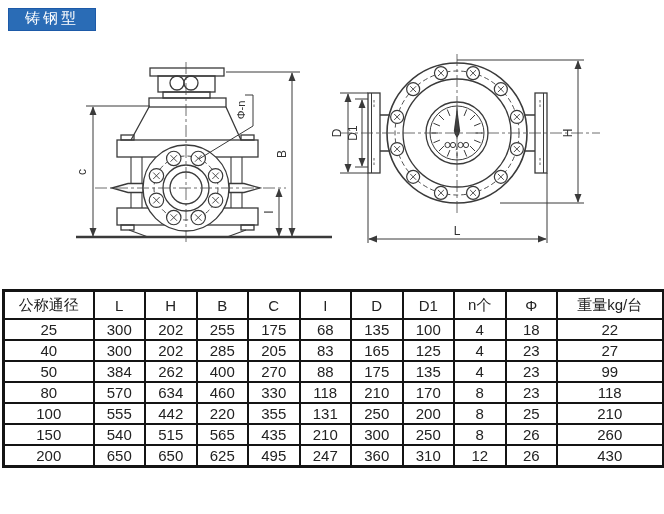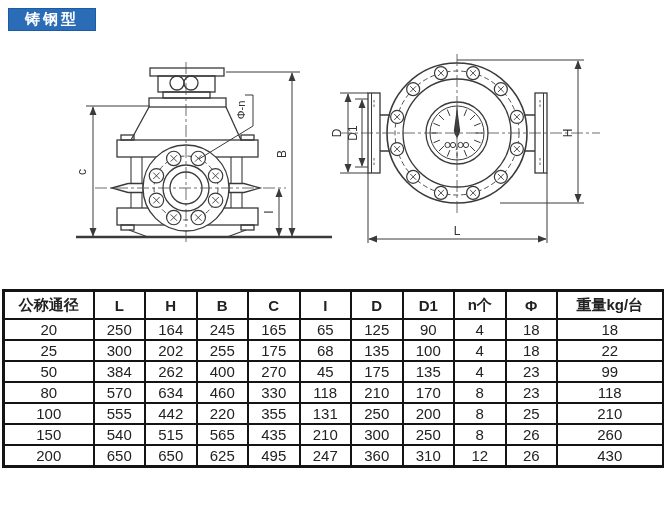--- a/index.html
+++ b/index.html
@@ -4,37 +4,37 @@
 <style>
   html,body{margin:0;padding:0;}
   body{
     width:664px;height:514px;position:relative;overflow:hidden;
     background:#ffffff;
     font-family:"Liberation Sans","DejaVu Sans",sans-serif;
   }
   .type-badge{
     position:absolute;left:8px;top:8px;width:88px;height:23px;
     background:#2a6cb6;border:1px solid #1d5aa8;box-sizing:border-box;
-    color:#ffffff;font-size:15px;font-weight:bold;letter-spacing:3px;
-    display:flex;align-items:center;justify-content:center;
+    color:#ffffff;font-size:15px;font-weight:normal;letter-spacing:3px;
+    display:flex;justify-content:center;
   }
   .drawing-area{position:absolute;left:0;top:36px;width:664px;height:216px;}
   svg text{font-family:"Liberation Sans","DejaVu Sans",sans-serif;fill:#333;}
   .dim-label{font-size:12px;}
   .note-label{font-size:11px;}
   table.spec-table{
     position:absolute;left:2px;top:289px;width:660px;
     border-collapse:collapse;table-layout:fixed;
     border:3px solid #141414;
   }
   .spec-table th,.spec-table td{
     border:2px solid #141414;text-align:center;vertical-align:middle;
     padding:0;color:#222222;overflow:hidden;white-space:nowrap;
   }
-  .spec-table th{height:26px;font-size:15px;font-weight:bold;}
+  .spec-table th{height:26px;font-size:15px;font-weight:normal;}
   .spec-table td{height:19px;font-size:15px;line-height:19px;}
   col.c0{width:90px;} col.cn{width:51.5px;} col.c10{width:106px;}
 </style>
 </head>
 <body>
 
 <div class="type-badge">
   <span>铸钢型</span>
 </div>
 
@@ -232,52 +232,52 @@
         <th>I</th>
         <th>D</th>
         <th>D1</th>
         <th>n个</th>
         <th>Φ</th>
         <th>重量kg/台</th>
       </tr>
   </thead>
   <tbody>
       <tr>
-        <td>20</td>
-        <td>250</td>
-        <td>164</td>
-        <td>245</td>
-        <td>165</td>
-        <td>65</td>
-        <td>125</td>
-        <td>90</td>
-        <td>4</td>
-        <td>18</td>
-        <td>18</td>
-      </tr>
-      <tr>
         <td>25</td>
         <td>300</td>
         <td>202</td>
         <td>255</td>
         <td>175</td>
         <td>68</td>
         <td>135</td>
         <td>100</td>
         <td>4</td>
         <td>18</td>
         <td>22</td>
       </tr>
       <tr>
+        <td>40</td>
+        <td>300</td>
+        <td>202</td>
+        <td>285</td>
+        <td>205</td>
+        <td>83</td>
+        <td>165</td>
+        <td>125</td>
+        <td>4</td>
+        <td>23</td>
+        <td>27</td>
+      </tr>
+      <tr>
         <td>50</td>
         <td>384</td>
         <td>262</td>
         <td>400</td>
         <td>270</td>
-        <td>45</td>
+        <td>88</td>
         <td>175</td>
         <td>135</td>
         <td>4</td>
         <td>23</td>
         <td>99</td>
       </tr>
       <tr>
         <td>80</td>
         <td>570</td>
         <td>634</td>

